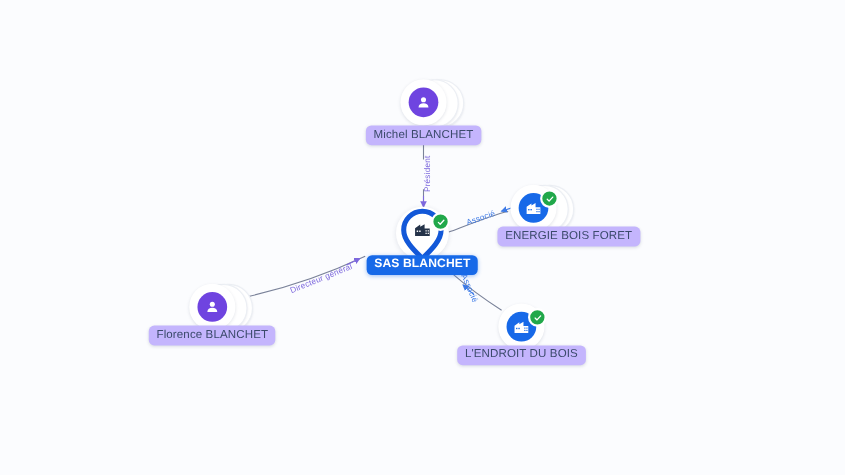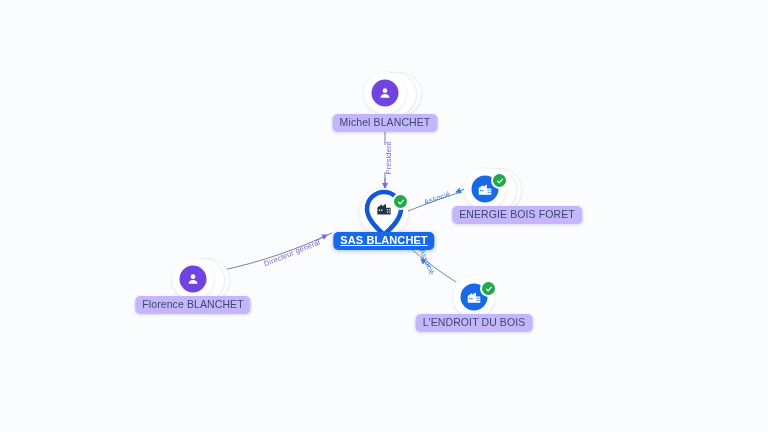--- a/index.html
+++ b/index.html
@@ -178,21 +178,21 @@
             <rect x="7.6" y="13.6" width="2" height="2" fill="#ffffff"></rect>
           </svg>
         </g>
       </svg>
     </div>
     <div class="badge-check" style="left:8px; top:-19px; width:13px; height:13px;">
       <svg width="8" height="8" viewBox="0 0 24 24">
         <path d="M4.5 12.5 L9.5 17.5 L19.5 6.5" stroke="#ffffff" stroke-width="3.6" fill="none" stroke-linecap="round" stroke-linejoin="round"></path>
       </svg>
     </div>
-    <div class="node-label primary" style="left:0px; top:20px;text-decoration:underline;">SAS BLANCHET</div>
+    <div class="node-label primary" style="left:0px; top:20px;">SAS BLANCHET</div>
   </div>
 
   <div class="node" style="left:485px; top:189px;">
     <div class="stack" style="left:-7px; top:-21px; width:42px; height:42px;"></div>
     <div class="stack" style="left:-12px; top:-21px; width:42px; height:42px;"></div>
     <div class="halo" style="left:-21px; top:-21px; width:42px; height:42px;"></div>
     <div class="node-visual avatar-circle company-disc" style="left:0px; top:0px; width:27px; height:27px;">
       <svg width="15" height="15" viewBox="0 0 24 24">
         <path d="M2 21V10.5L9 5.5v3l6-3.6V11h7v10z" fill="#ffffff"></path>
         <rect x="16.2" y="13.2" width="1.7" height="1.7" fill="#1769e8"></rect>

